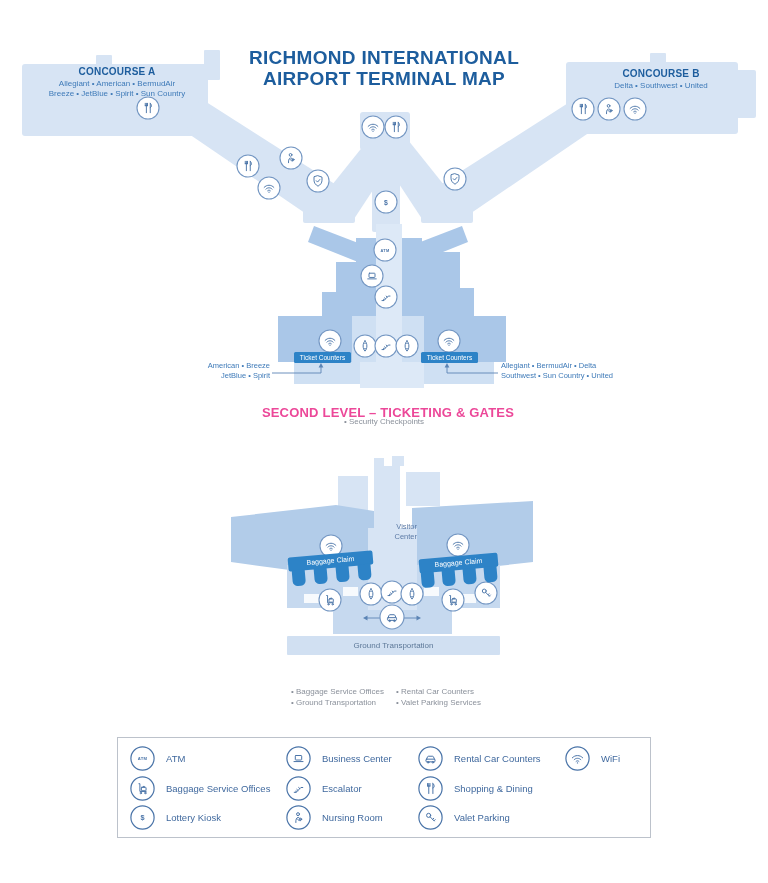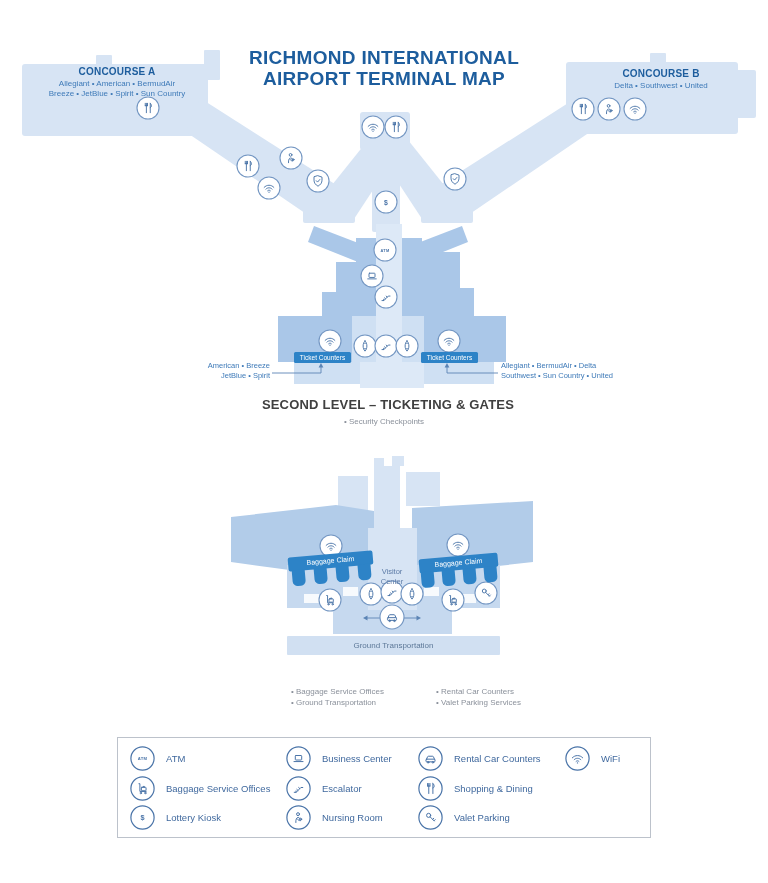--- a/index.html
+++ b/index.html
@@ -5,28 +5,28 @@
   html,body{margin:0;padding:0;background:#fff;}
   #page{position:relative;width:768px;height:865px;background:#ffffff;overflow:hidden;
         font-family:"Liberation Sans",sans-serif;-webkit-font-smoothing:antialiased;}
   .abs{position:absolute;}
   
   #title{left:0;right:0;top:47px;text-align:center;color:#1d5d9d;font-size:19px;font-weight:700;
          line-height:21px;letter-spacing:.3px;}
   .conc{width:178px;text-align:center;}
   .conc .cname{color:#1d5d9d;font-size:10px;font-weight:700;letter-spacing:.2px;margin-bottom:2px;}
   .conc .cair{color:#3e7ab8;font-size:8px;line-height:10px;}
-  .lvl-head{left:8px;right:0;text-align:center;color:#404040;font-size:13px;font-weight:700;letter-spacing:.2px;}
+  .lvl-head{left:8px;right:0;text-align:center;color:#ec4899;font-size:13px;font-weight:700;letter-spacing:.2px;margin-top:8px;}
   .note{color:#8b919b;font-size:8px;line-height:10.5px;}
   .banner{background:#2d83c7;color:#fff;text-align:center;border-radius:1.5px;}
   #tc-left,#tc-right{width:57px;height:11px;font-size:6.5px;line-height:11px;}
   .air{color:#3e7ab8;font-size:7.5px;line-height:10px;}
   .bagwrap{height:14px;font-size:7px;line-height:14px;border-radius:2px;transform:rotate(-5deg);}
   .tooth{position:absolute;top:13px;width:13px;height:16px;background:#2d83c7;border-radius:0 0 5px 5px;}
-  #visitor{left:367px;top:567px;width:50px;text-align:center;color:#5d7ba6;font-size:7.5px;line-height:9.5px;}
+  #visitor{left:367px;top:522px;width:50px;text-align:right;color:#5d7ba6;font-size:7.5px;line-height:9.5px;}
   #ground{left:287px;top:636px;width:213px;height:19px;background:#d1e0f2;color:#5d7898;
           font-size:8px;line-height:19px;text-align:center;border-radius:1px;}
   
   #legend{left:117px;top:737px;width:534px;height:101px;border:1px solid #bcc2cb;background:#fff;
           box-sizing:border-box;display:grid;grid-auto-flow:column;
           grid-template-rows:repeat(3,29.5px);grid-template-columns:156px 132px 147px 1fr;
           padding:6px 0 0 12px;align-items:center;}
   .litem{display:flex;align-items:center;gap:11px;}
   .llabel{color:#40699e;font-size:9.5px;}
   
@@ -354,21 +354,21 @@
     <div class="tooth" style="left:43px"></div>
     <div class="tooth" style="left:64px"></div>
   </div>
 
   <div id="ground" class="abs">Ground Transportation</div>
 
   <div class="abs note" style="left:291px;top:687px">
     <div>• Baggage Service Offices</div>
     <div>• Ground Transportation</div>
   </div>
-  <div class="abs note" style="left:436px;top:687px">
+  <div class="abs note" style="left:396px;top:687px">
     <div>• Rental Car Counters</div>
     <div>• Valet Parking Services</div>
   </div>
 
   <div id="legend" class="abs">
     <div class="litem">
       <svg class="li" width="25" height="25" viewBox="0 0 25 25">
           <circle class="lc" cx="12.5" cy="12.5" r="11.6"></circle>
           <use href="#i-atm" x="4.5" y="4.5" width="16" height="16"></use>
         </svg>

